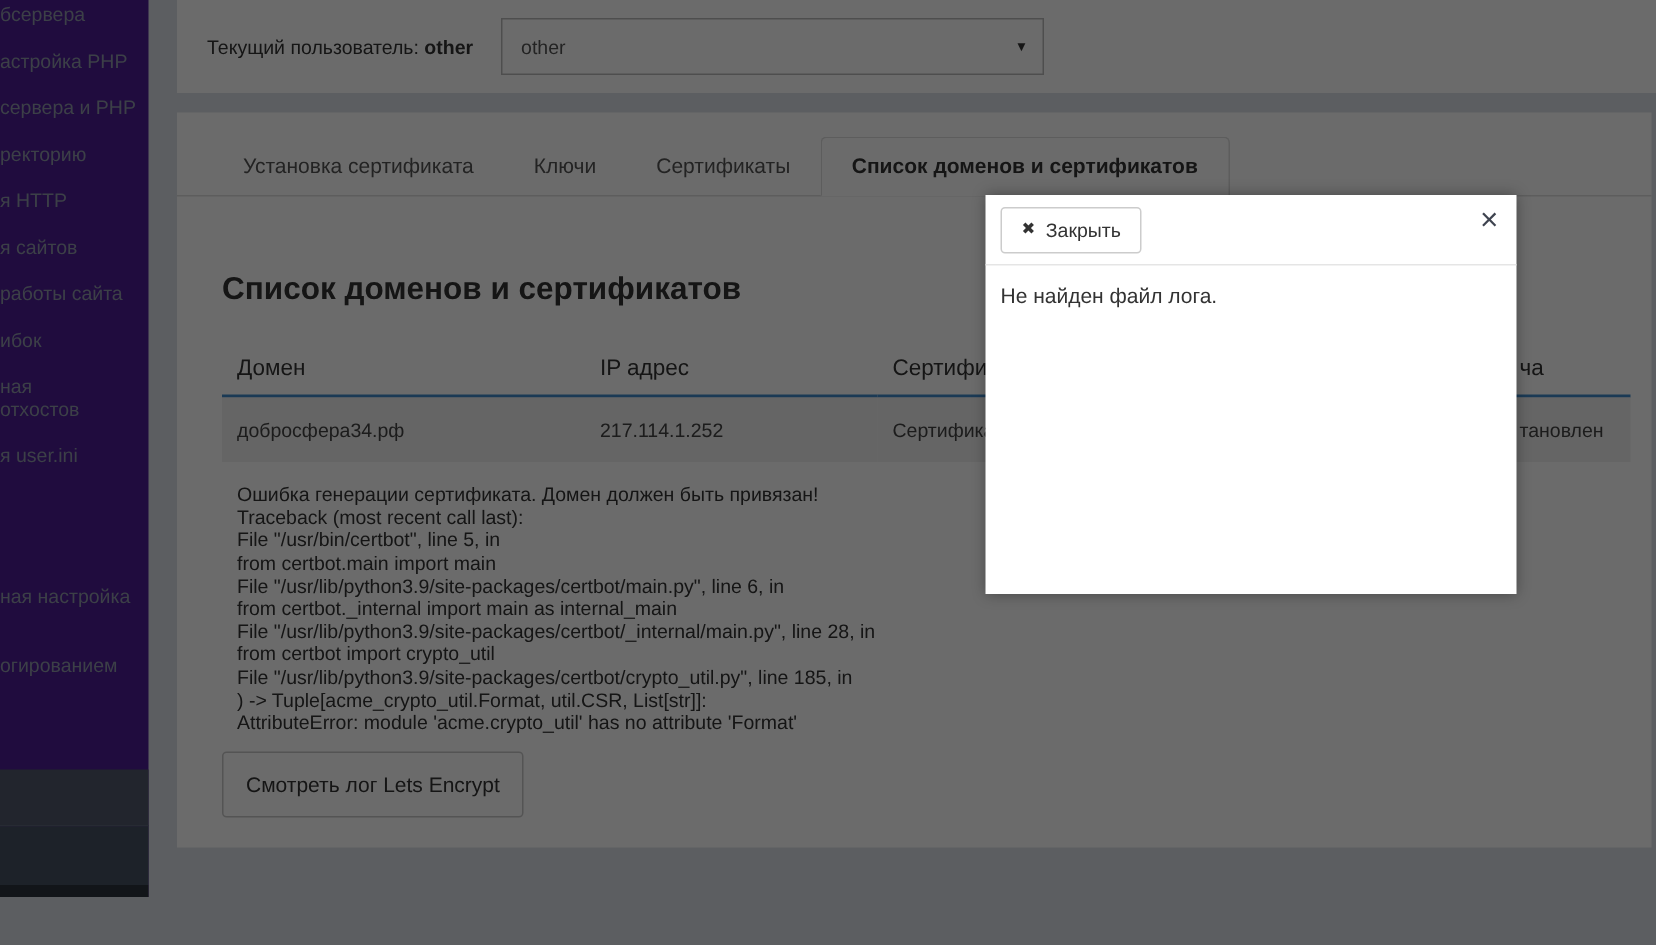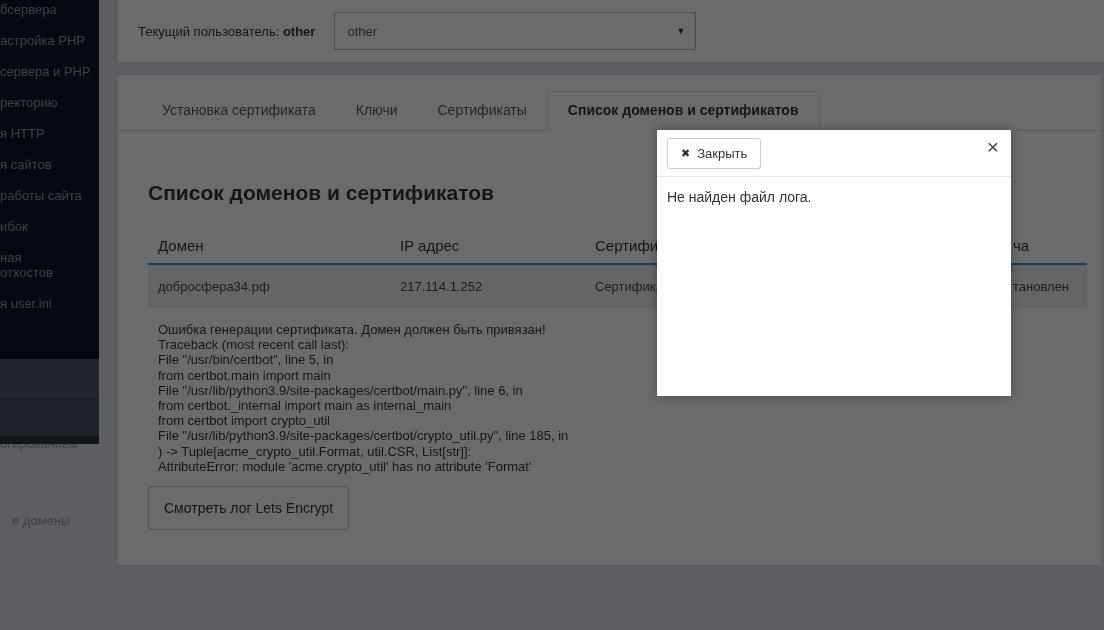--- a/index.html
+++ b/index.html
@@ -6,22 +6,22 @@
   html,body { width:1104px; height:630px; overflow:hidden; }
   body {
     font-family:"Liberation Sans", sans-serif;
     background:#dce0e8;
     position:relative;
     color:#333;
   }
 
   
   .sidebar {
-    position:absolute; left:0; top:0; width:99px; height:444px;
-    background:#0f172a; z-index:1;
+    position:absolute; left:0; top:0; width:99px; height:598px;
+    background:#4c1d95; z-index:1;
   }
   .sb-item {
     position:absolute; left:0; white-space:nowrap;
     font-size:13px; color:#8f98a9; cursor:pointer;
   }
   .sb-foot-1 { position:absolute; left:0; bottom:47px; width:99px; height:38px;
     background:#515a6b; border-bottom:1px solid #5d6779; }
   .sb-foot-2 { position:absolute; left:0; bottom:8px;  width:99px; height:39px;
     background:#475162; }
   .sb-foot-3 { position:absolute; left:0; bottom:0;    width:99px; height:8px;
@@ -182,20 +182,21 @@
           <div class="td">тановлен</div>
         </div>
 
       <div class="err-block">
           <div>Ошибка генерации сертификата. Домен должен быть привязан!</div>
           <div>Traceback (most recent call last):</div>
           <div>File "/usr/bin/certbot", line 5, in</div>
           <div>from certbot.main import main</div>
           <div>File "/usr/lib/python3.9/site-packages/certbot/main.py", line 6, in</div>
           <div>from certbot._internal import main as internal_main</div>
+          <div>File "/usr/lib/python3.9/site-packages/certbot/_internal/main.py", line 28, in</div>
           <div>from certbot import crypto_util</div>
           <div>File "/usr/lib/python3.9/site-packages/certbot/crypto_util.py", line 185, in</div>
           <div>) -&gt; Tuple[acme_crypto_util.Format, util.CSR, List[str]]:</div>
           <div>AttributeError: module 'acme.crypto_util' has no attribute 'Format'</div>
         </div>
 
       <button class="log-btn">Смотреть лог Lets Encrypt</button>
     </div>
   </section>
 </div>

